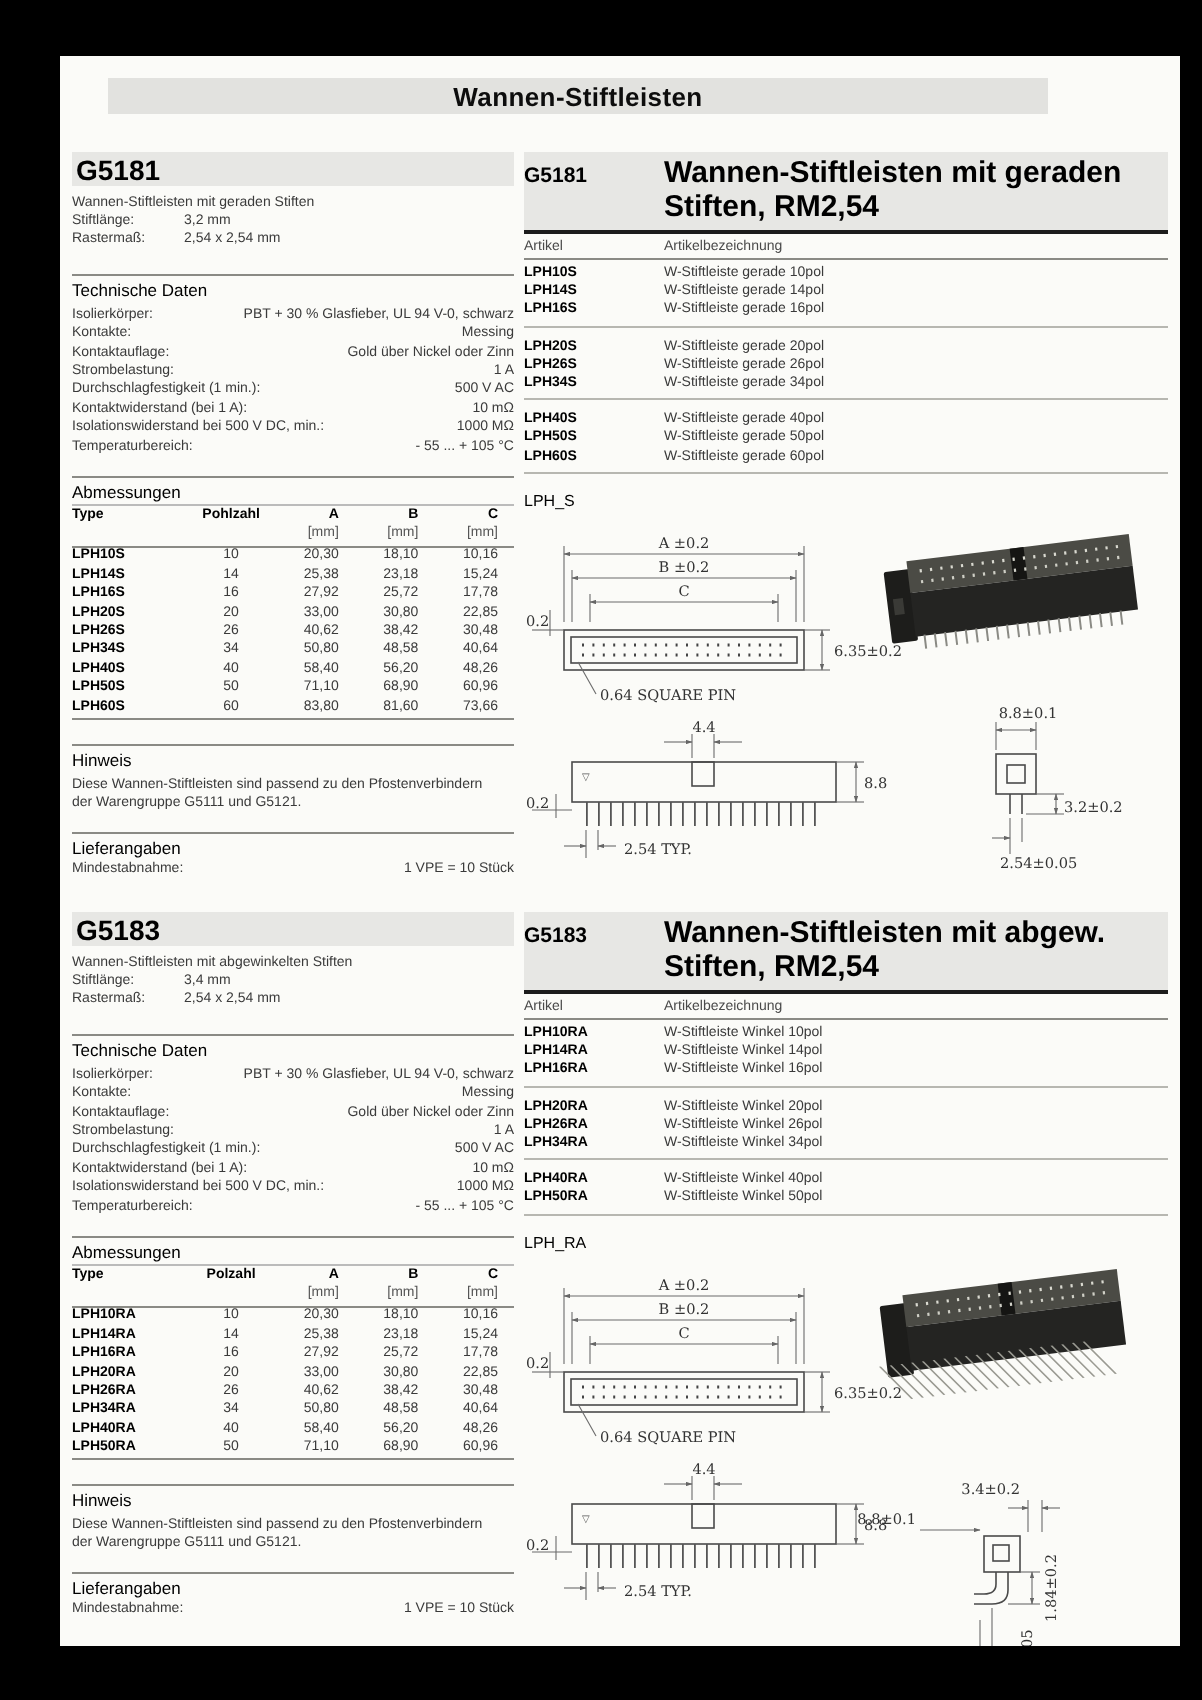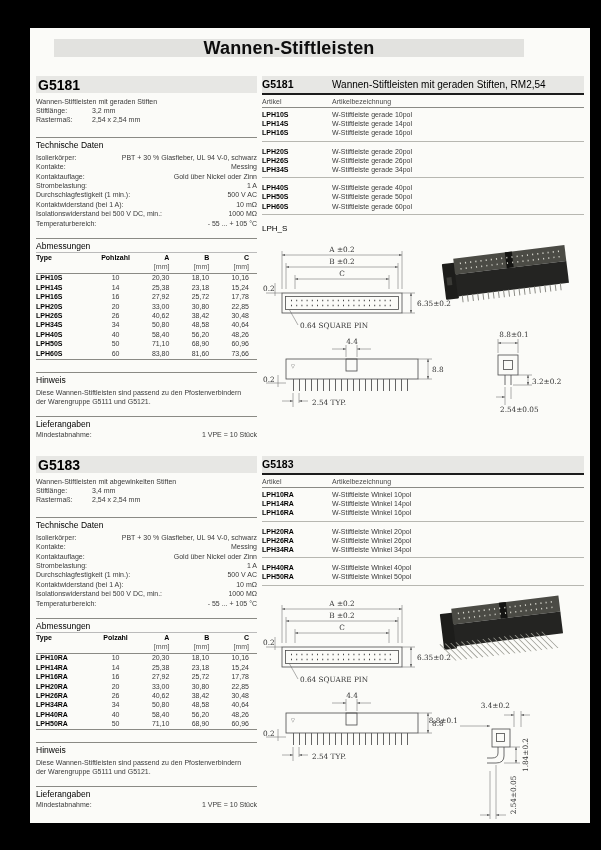--- a/index.html
+++ b/index.html
@@ -2,21 +2,21 @@
 <html><head>
 <meta charset="utf-8">
 <style>
   *{margin:0;padding:0;box-sizing:border-box}
   html,body{width:601px;height:850px;background:#000;overflow:hidden}
   body{position:relative;font-family:"Liberation Sans",sans-serif;color:#2e2e2e}
   .page{position:absolute;left:30px;top:28px;width:560px;height:795px;background:#fbfbf8;overflow:hidden}
 
   .masthead{position:absolute;left:24px;top:11px;width:470px;height:18px;background:#e2e2df;
             display:flex;align-items:center;justify-content:center}
-  .masthead .ttl{font-size:18px;font-weight:bold;color:#0d0d0d;letter-spacing:.2px}
+  .masthead .ttl{font-size:13px;font-weight:bold;color:#0d0d0d;letter-spacing:.2px}
 
   .section{position:absolute;left:0;width:560px}
   #sec1{top:46px}
   #sec2{top:426px}
   .lcol{position:absolute;left:6px;top:2px;width:221px}
   .rcol{position:absolute;left:232px;top:2px;width:322px}
 
   
   .sec-band{background:#e7e7e4;height:17px;padding:0 2px;display:flex;align-items:center}
   .sec-id{font-size:14px;font-weight:bold;color:#000}
@@ -37,21 +37,21 @@
   table.dim thead tr.units th{color:#555;border-bottom:1px solid #8a8a85;padding-bottom:1.5px}
   table.dim td.tt{font-weight:bold;color:#000}
   .w1{width:26%}.w2{width:20%}.w3{width:18%}.w4{width:18%}.w5{width:18%}
 
   .note-text{font-size:7px;line-height:9px;color:#3a3a3a;width:210px}
 
   
   .art-head{display:flex;align-items:baseline;background:#e7e7e4;border-bottom:2px solid #1c1c1c;
             padding:2px 0 3px}
   .art-head .aid{width:70px;font-size:10.5px;font-weight:bold;color:#000}
-  .art-head .atitle{flex:1;font-size:10px;font-weight:normal;color:#000}
+  .art-head .atitle{flex:1;font-size:15px;font-weight:bold;color:#000}
   .art-cols{display:flex;font-size:7px;line-height:9px;color:#4a4a4a;padding:2px 0 1px;
             border-bottom:1px solid #8a8a85}
   .art-cols .code{width:70px}
   .art-group{padding:2px 0 3px;margin-bottom:3px;border-bottom:1px solid #b7b7b1}
   .art-row{display:flex;font-size:7px;line-height:9.2px}
   .art-row .code{width:70px;font-weight:bold;color:#000}
   .art-row .nm{color:#3a3a3a}
 
   .drw-label{margin-top:9px;font-size:8px;font-weight:normal;color:#000}
   .drawing{margin-top:2px}
@@ -546,20 +546,21 @@
       <div class="rule-head tight">Lieferangaben</div>
       <div class="kvj">
         <span>Mindestabnahme:</span>
         <span>1 VPE = 10 Stück</span>
       </div>
     </div>
 
     <div class="rcol">
       <div class="art-head">
         <span class="aid">G5183</span>
+        <span class="atitle">Wannen-Stiftleisten mit abgew. Stiften, RM2,54</span>
       </div>
       <div class="art-cols">
         <span class="code">Artikel</span>
         <span class="nm">Artikelbezeichnung</span>
       </div>
       <div class="art-group">
 
           <div class="art-row">
             <span class="code">LPH10RA</span>
             <span class="nm">W-Stiftleiste Winkel 10pol</span>
@@ -598,20 +599,21 @@
             <span class="code">LPH40RA</span>
             <span class="nm">W-Stiftleiste Winkel 40pol</span>
           </div>
 
           <div class="art-row">
             <span class="code">LPH50RA</span>
             <span class="nm">W-Stiftleiste Winkel 50pol</span>
           </div>
         </div>
 
+      <div class="drw-label">LPH_RA</div>
       <div class="drawing">
         <svg width="322" height="238" viewBox="0 0 322 238">
           <defs>
             <marker id="arB" viewBox="0 0 6 4" refX="5.5" refY="2" markerWidth="6" markerHeight="4" orient="auto-start-reverse">
               <path d="M0,0L6,2L0,4z" fill="#666"></path>
             </marker>
           </defs>
           <g>
             <line class="ext" x1="20" y1="54" x2="20" y2="16"></line>
               <line class="ext" x1="140" y1="54" x2="140" y2="16"></line>

